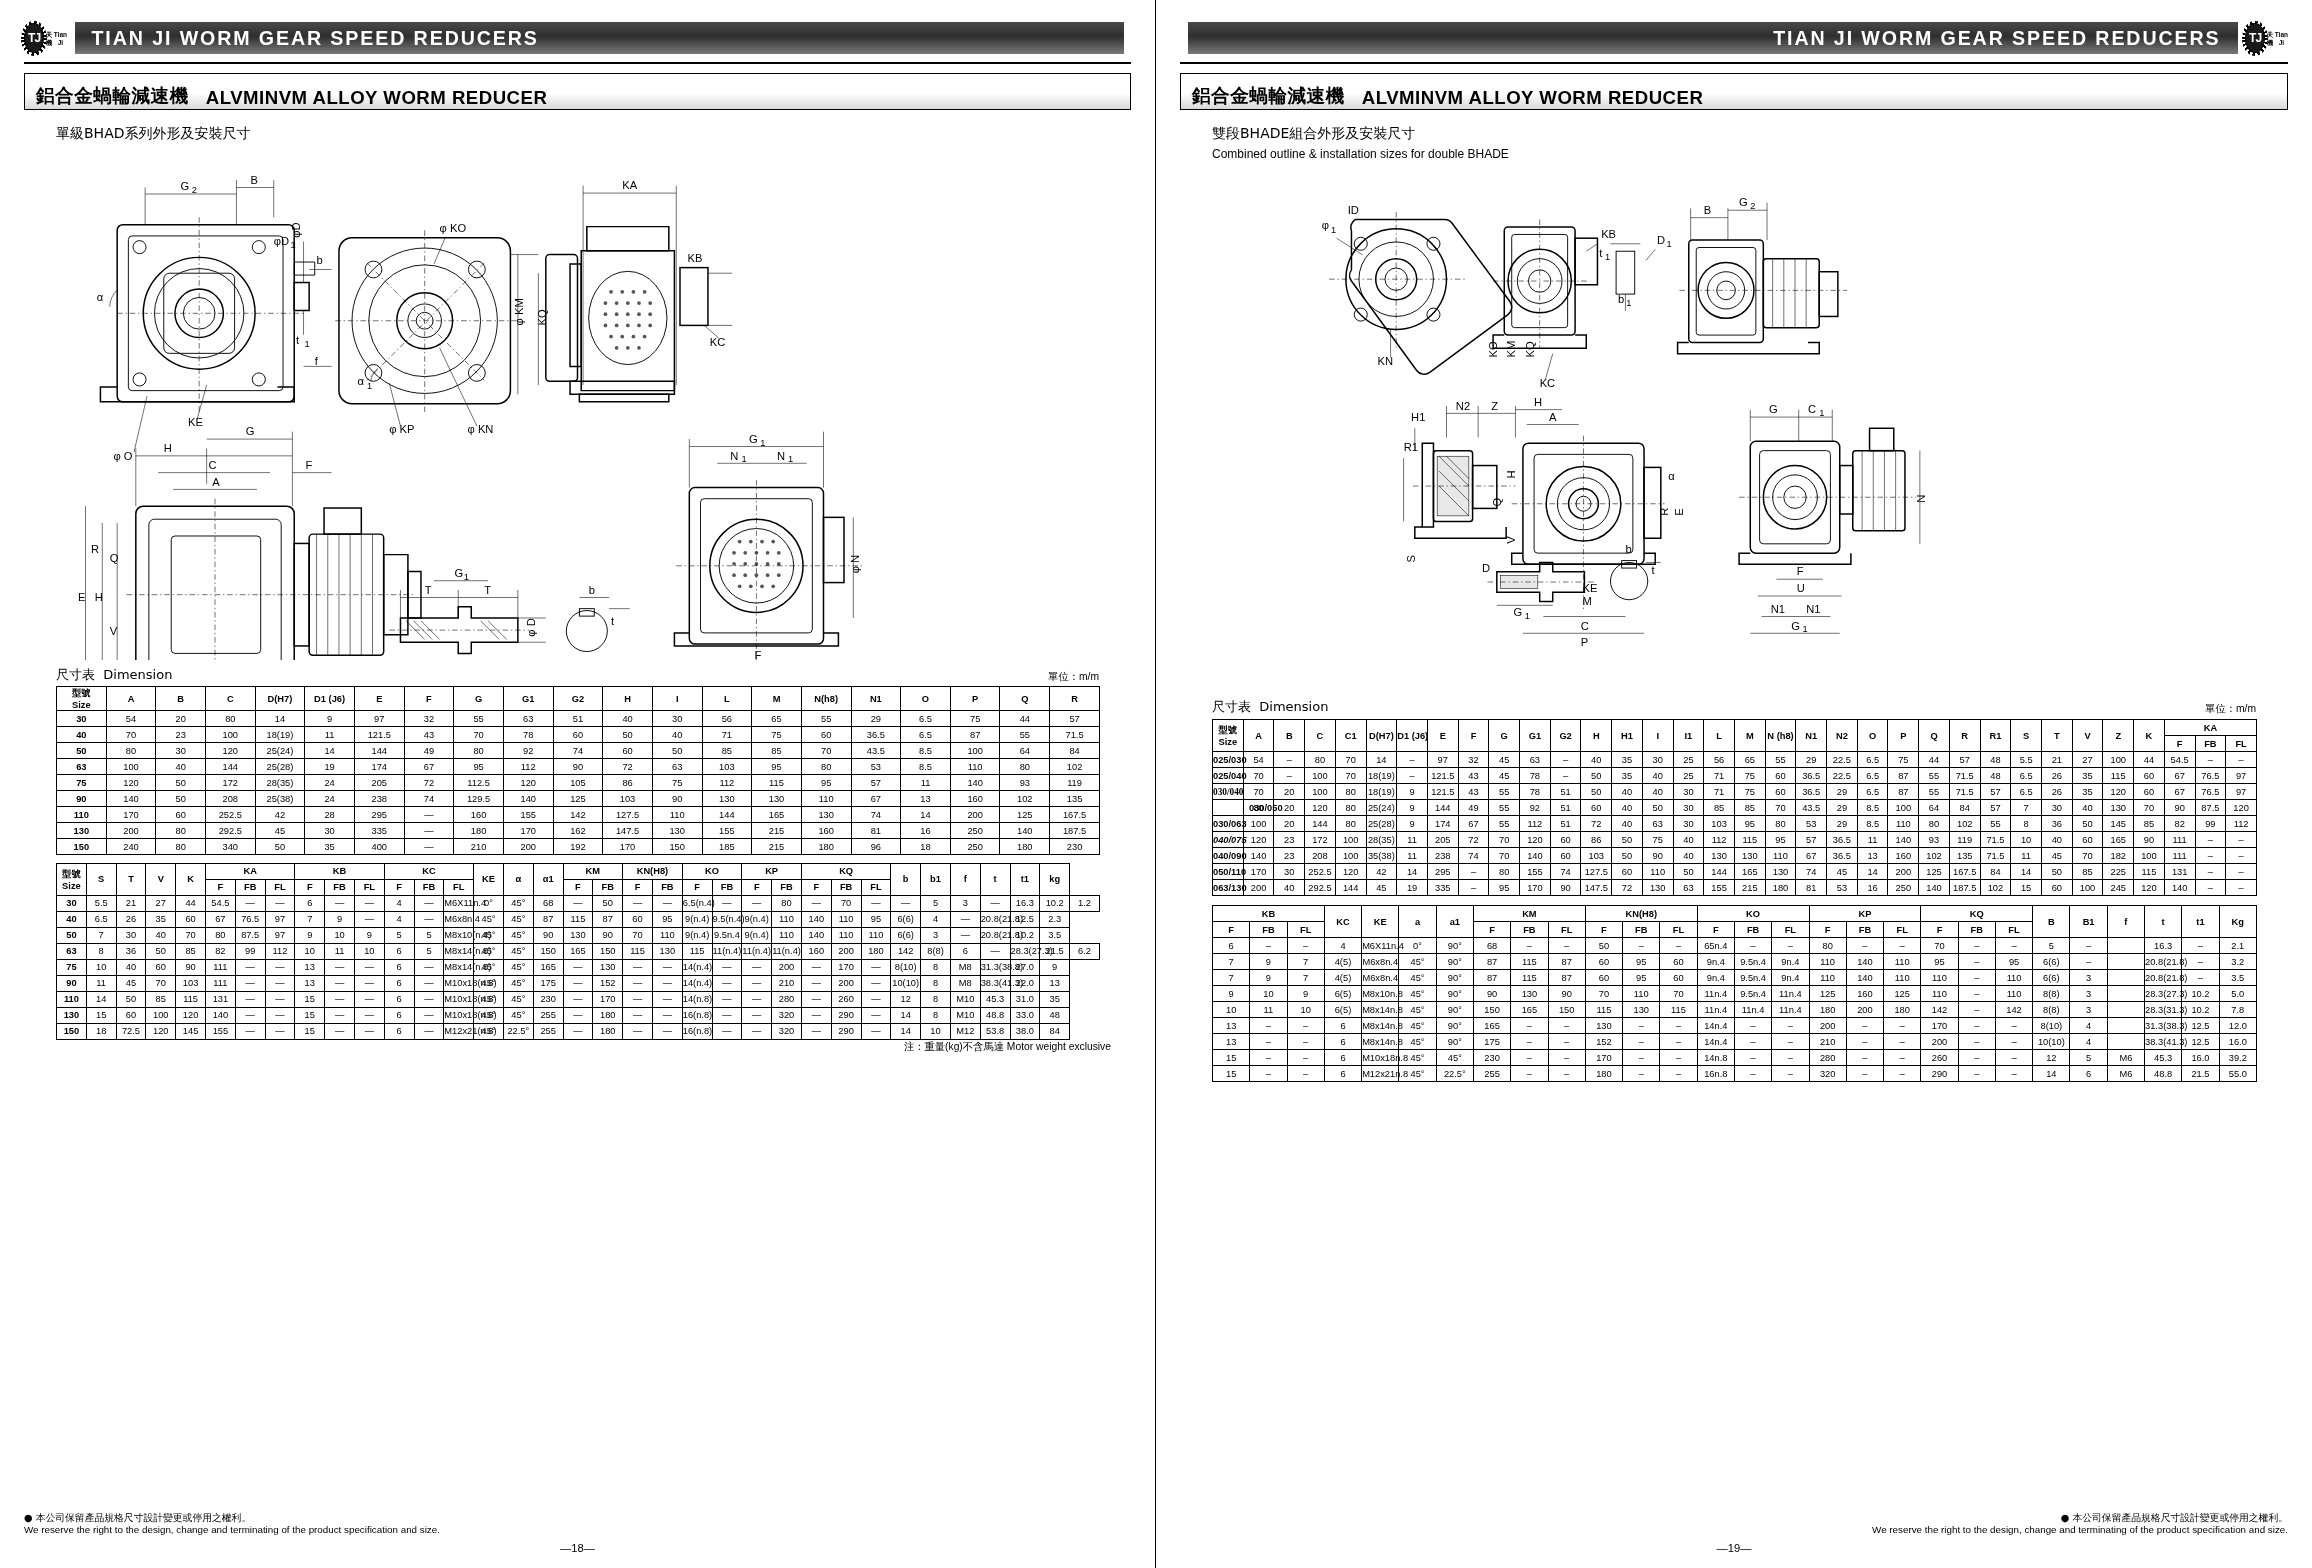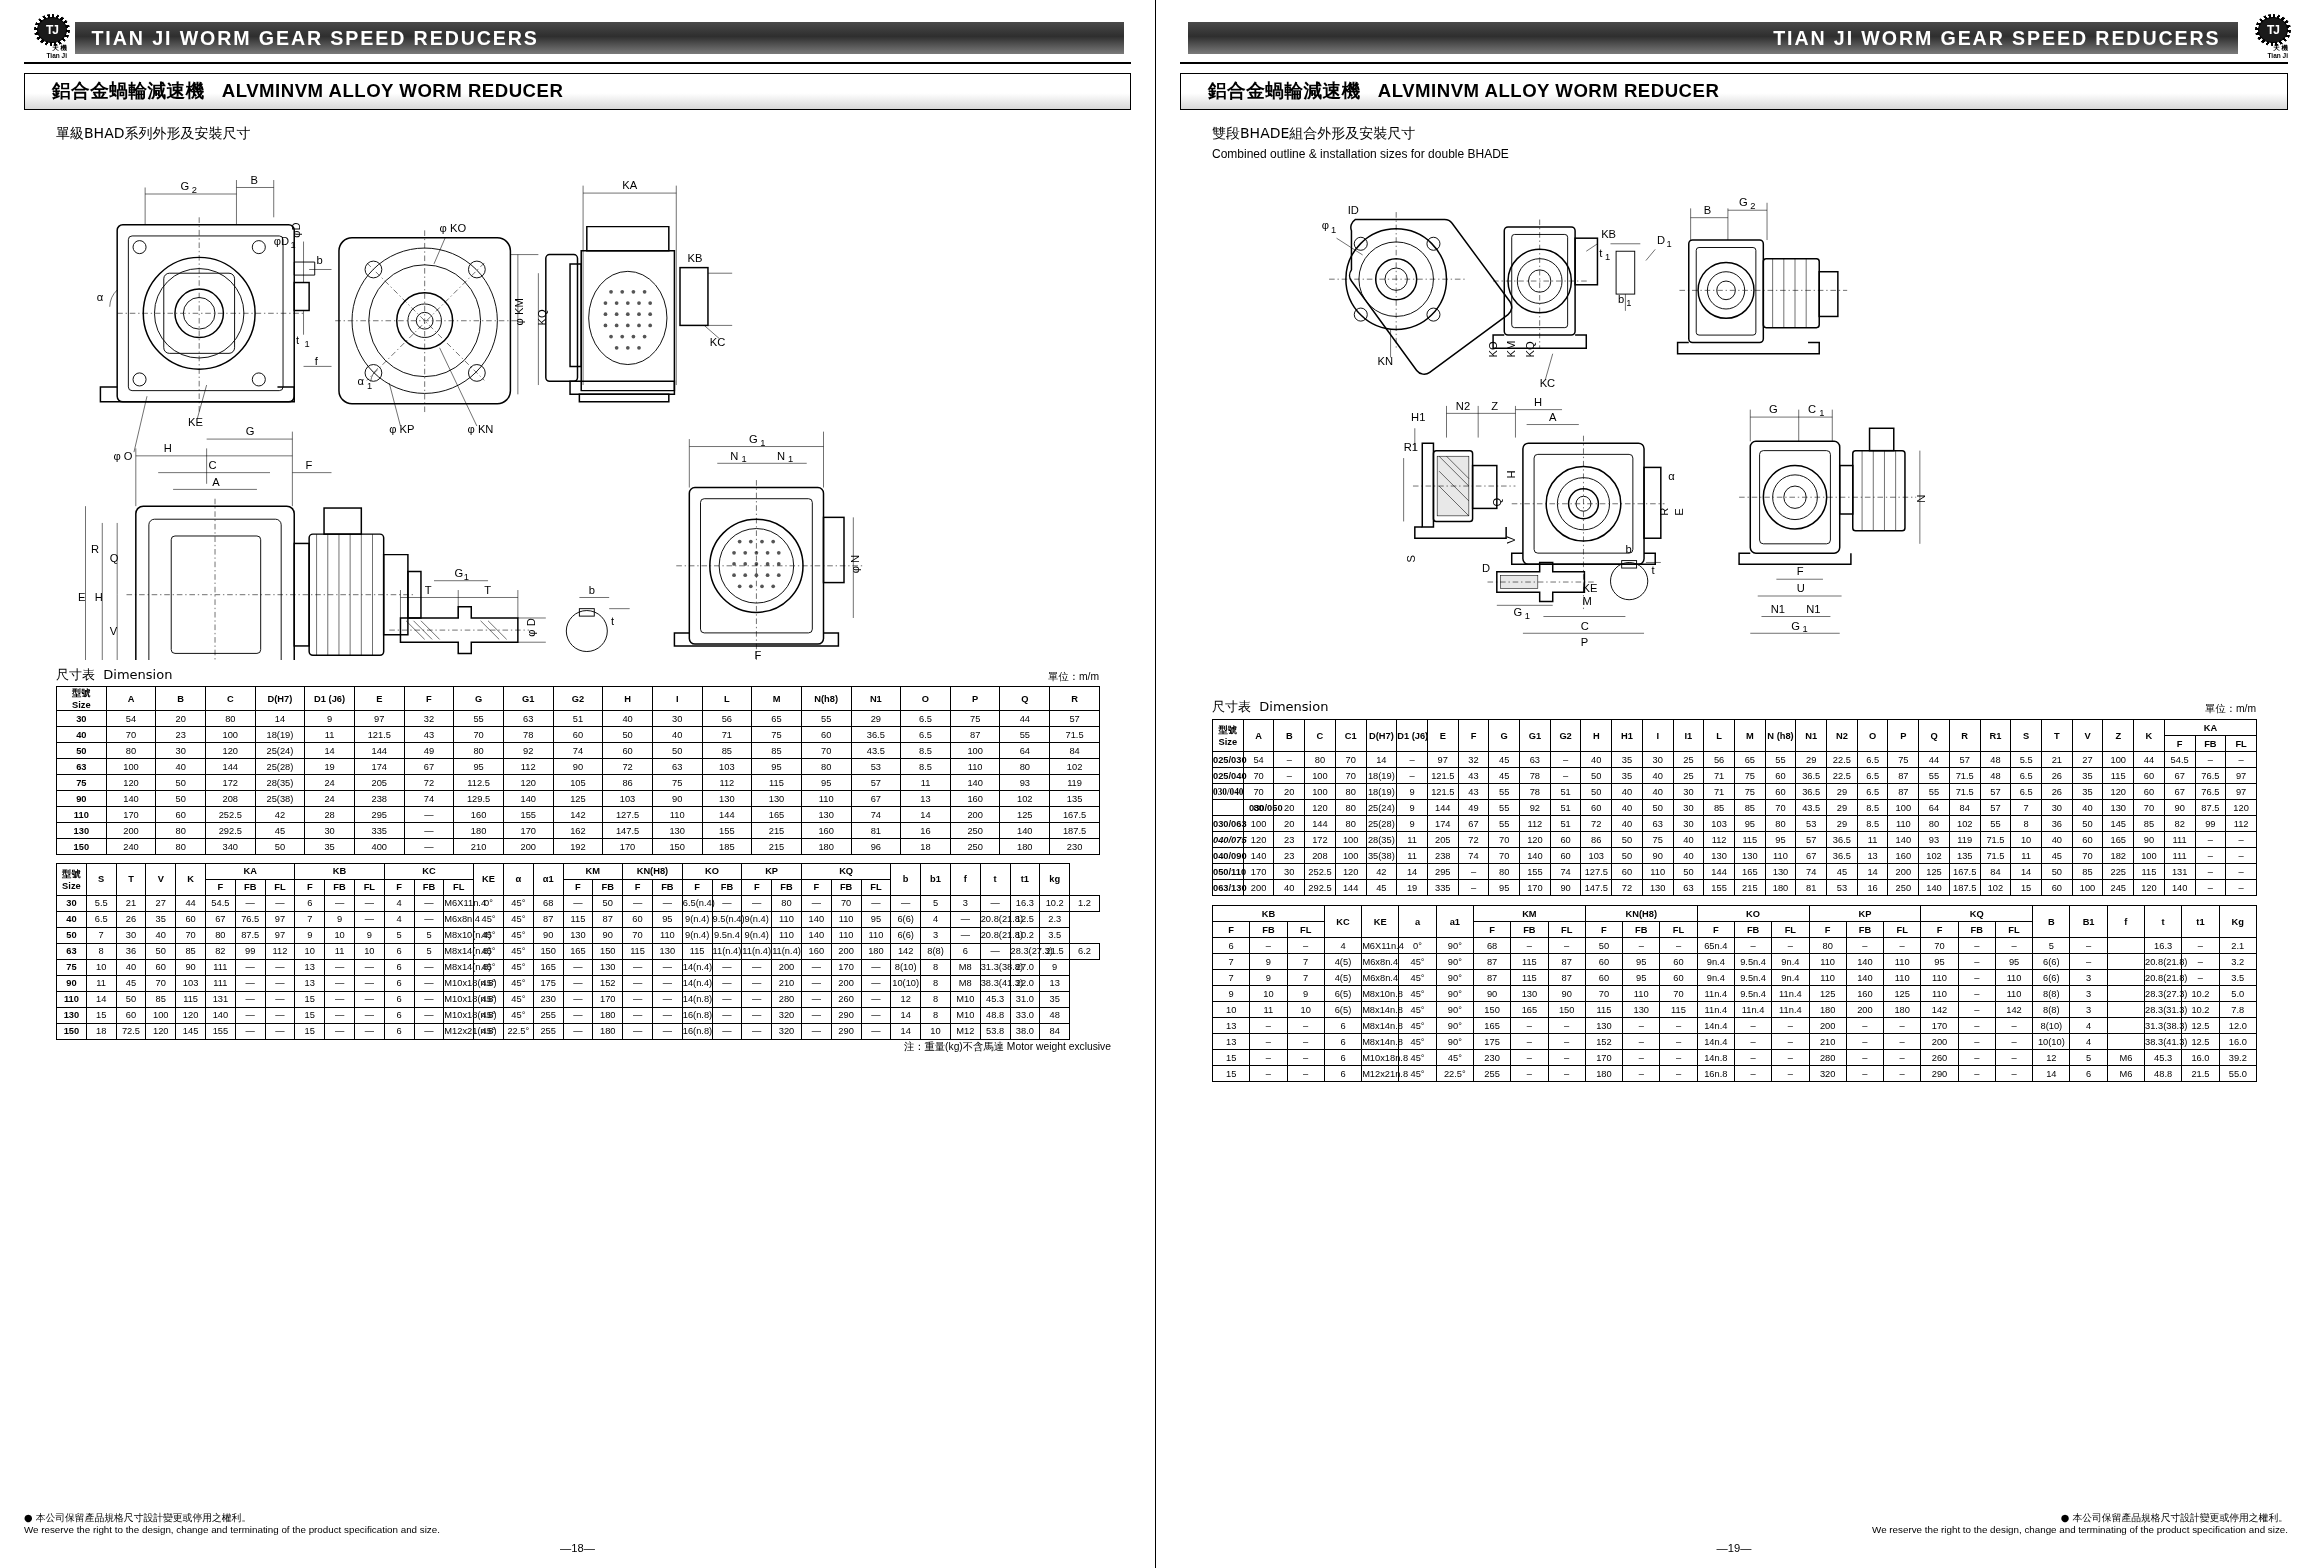--- a/index.html
+++ b/index.html
@@ -13,21 +13,21 @@
   }
   .spread { display: flex; width: 2313px; height: 1569px; }
   .page { position: relative; width: 1156px; height: 1569px; padding: 13px 24px 0 24px; }
   .page.left { border-right: 0.9px solid #000; }
 
   
   .hdr { display: flex; align-items: center; height: 43px; margin-top: 3.7px; }
   .hdr.right { flex-direction: row-reverse; }
   .logo-box {
     width: 43px; height: 43px; flex: 0 0 43px;
-    display: flex; flex-direction: column; align-items: flex-end; justify-content: center;
+    display: flex; align-items: center; justify-content: center;
   }
   .logo-gear {
     width: 30px; height: 30px; border-radius: 50%;
     background: #1a1a1a; color: #fff;
     display:flex; align-items:center; justify-content:center;
     font-size: 12px; font-weight: bold; letter-spacing: -0.9px;
     border: 1.9px solid #000;
     position: relative;
   }
   .logo-gear::before{
@@ -45,22 +45,22 @@
     padding: 0 17px;
   }
   .hdr-bar.r { justify-content: flex-end; }
   .hdr-underline { height: 2.8px; background:#000; margin-top:1.9px; }
 
   
   .title-band {
     margin-top: 8.4px;
     border: 1.9px solid #000;
     height: 37px;
-    display: flex; align-items: center;
-    padding-left: 27px;
+    display: flex; align-items: flex-end;
+    padding-left: 11px;
     background: linear-gradient(180deg,#ffffff 0%,#ffffff 55%,#d8d8d8 100%);
     font-size: 18.6px; font-weight: bold;
     letter-spacing: 0.5px;
   }
   .title-band .cn { font-family:"DejaVu Sans", sans-serif; margin-right: 17px; }
 
   .sub1 { margin: 15px 0 0 32px; font-size: 14px; font-family:"DejaVu Sans", sans-serif;}
   .sub2 { margin: 6.5px 0 0 32px; font-size: 15px; font-weight: bold; }
   .sub2b { margin: 4.7px 0 0 32px; font-size: 12px; }
 

